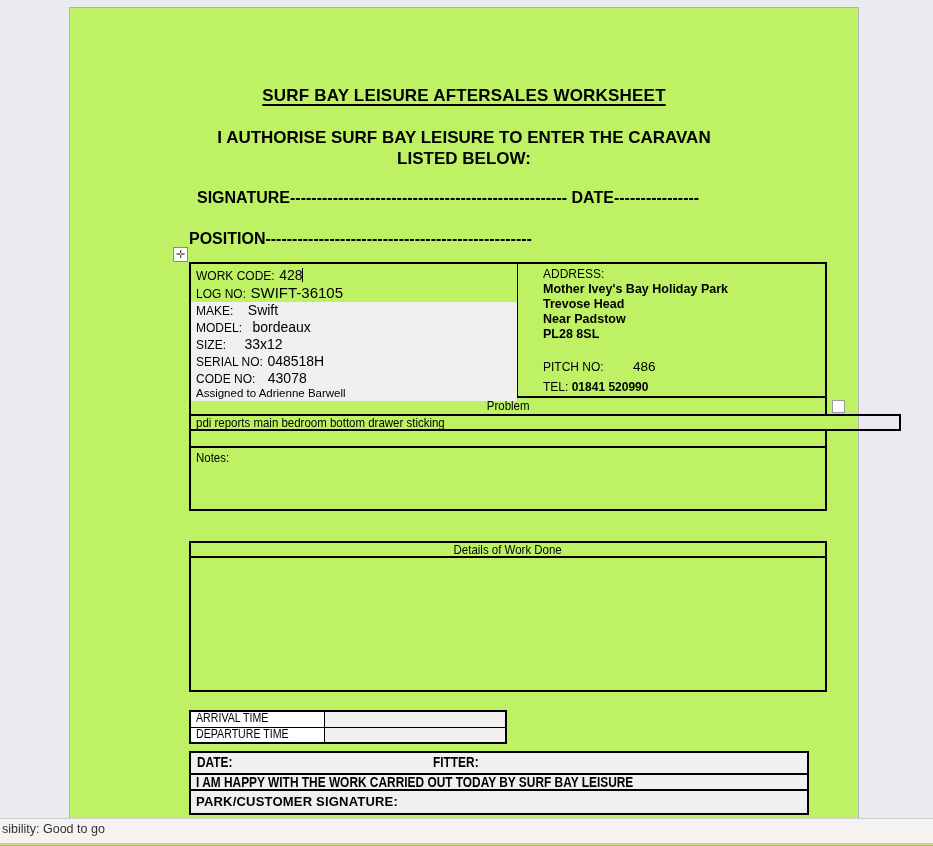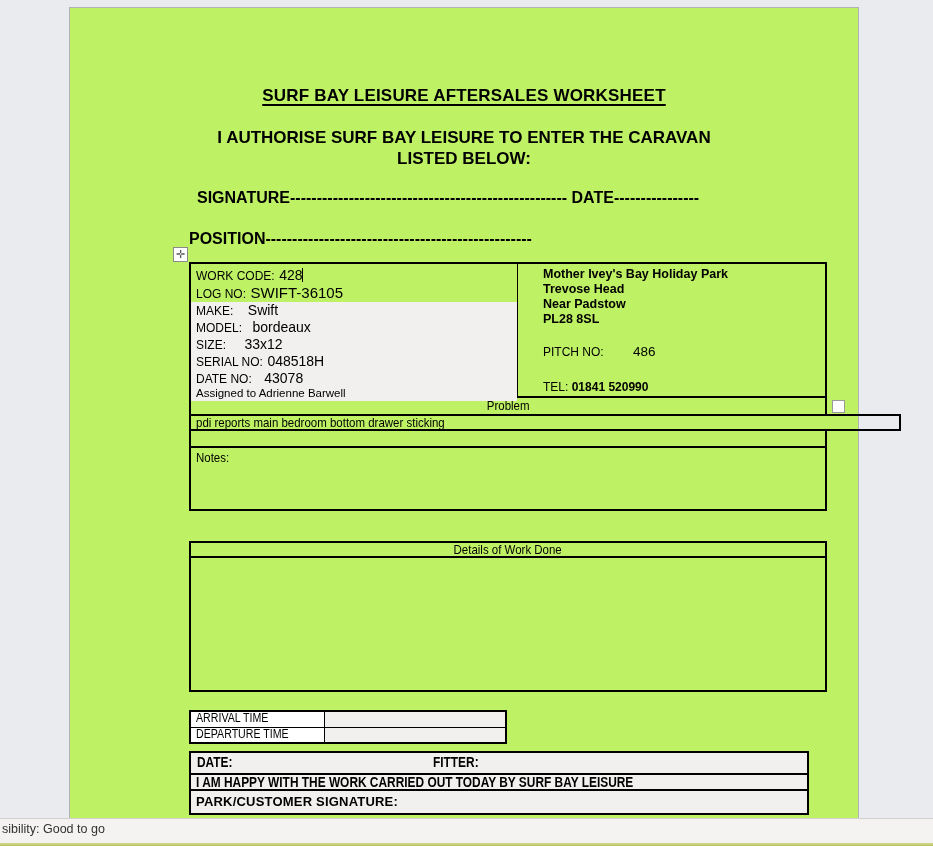--- a/index.html
+++ b/index.html
@@ -173,27 +173,28 @@
         </div>
         <div class="vrow shaded">
           <span class="vlabel">SIZE:</span>
           <span class="vvalue" style="margin-left:14px;">33x12</span>
         </div>
         <div class="vrow shaded">
           <span class="vlabel">SERIAL NO:</span>
           <span class="vvalue">048518H</span>
         </div>
         <div class="vrow shaded">
-          <span class="vlabel">DATE NO:</span>
+          <span class="vlabel">CODE NO:</span>
           <span class="vvalue" style="margin-left:8px;">43078</span>
         </div>
         <div class="assigned">Assigned to Adrienne Barwell</div>
       </div>
 
       <div class="cell-right">
+        <div class="addr-label">ADDRESS:</div>
         <div class="addr-line">Mother Ivey's Bay Holiday Park</div>
         <div class="addr-line">Trevose Head</div>
         <div class="addr-line">Near Padstow</div>
         <div class="addr-line">PL28 8SL</div>
         <div class="pitch-row">
           <span>PITCH NO:</span>
           <span class="pitch-val">486</span>
         </div>
         <div class="tel-row">
           <span>TEL:</span>

